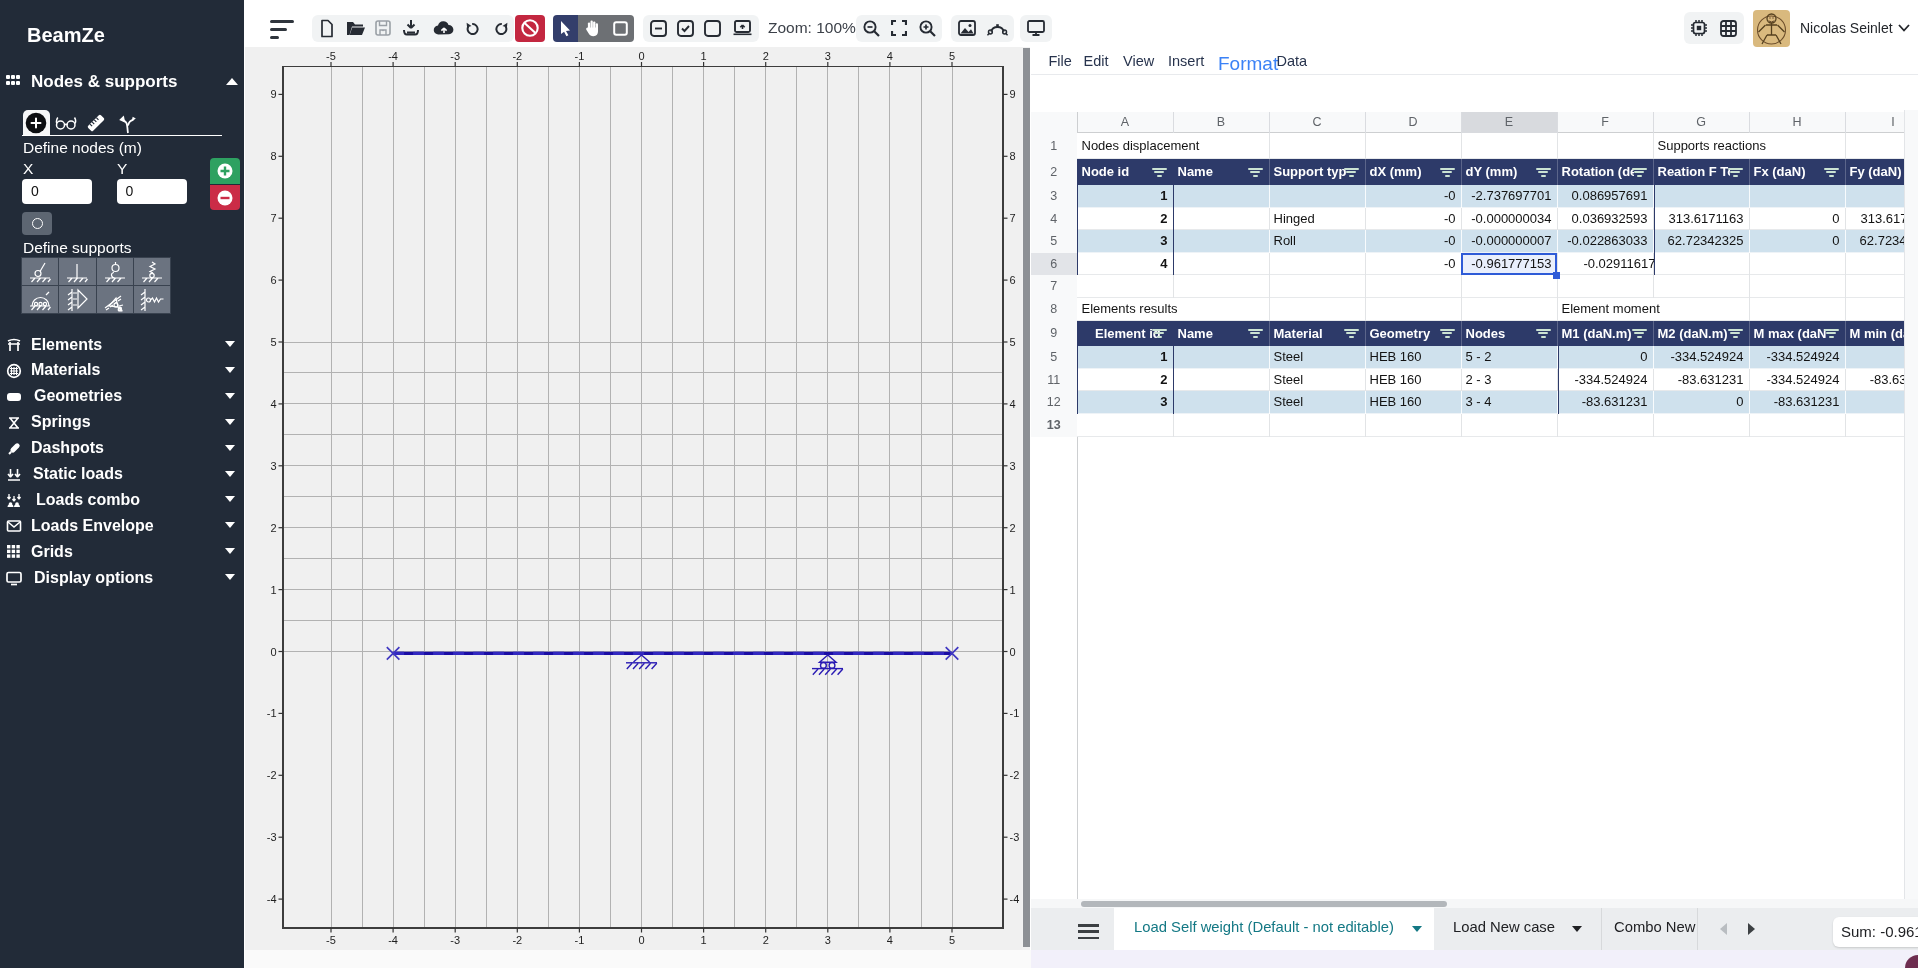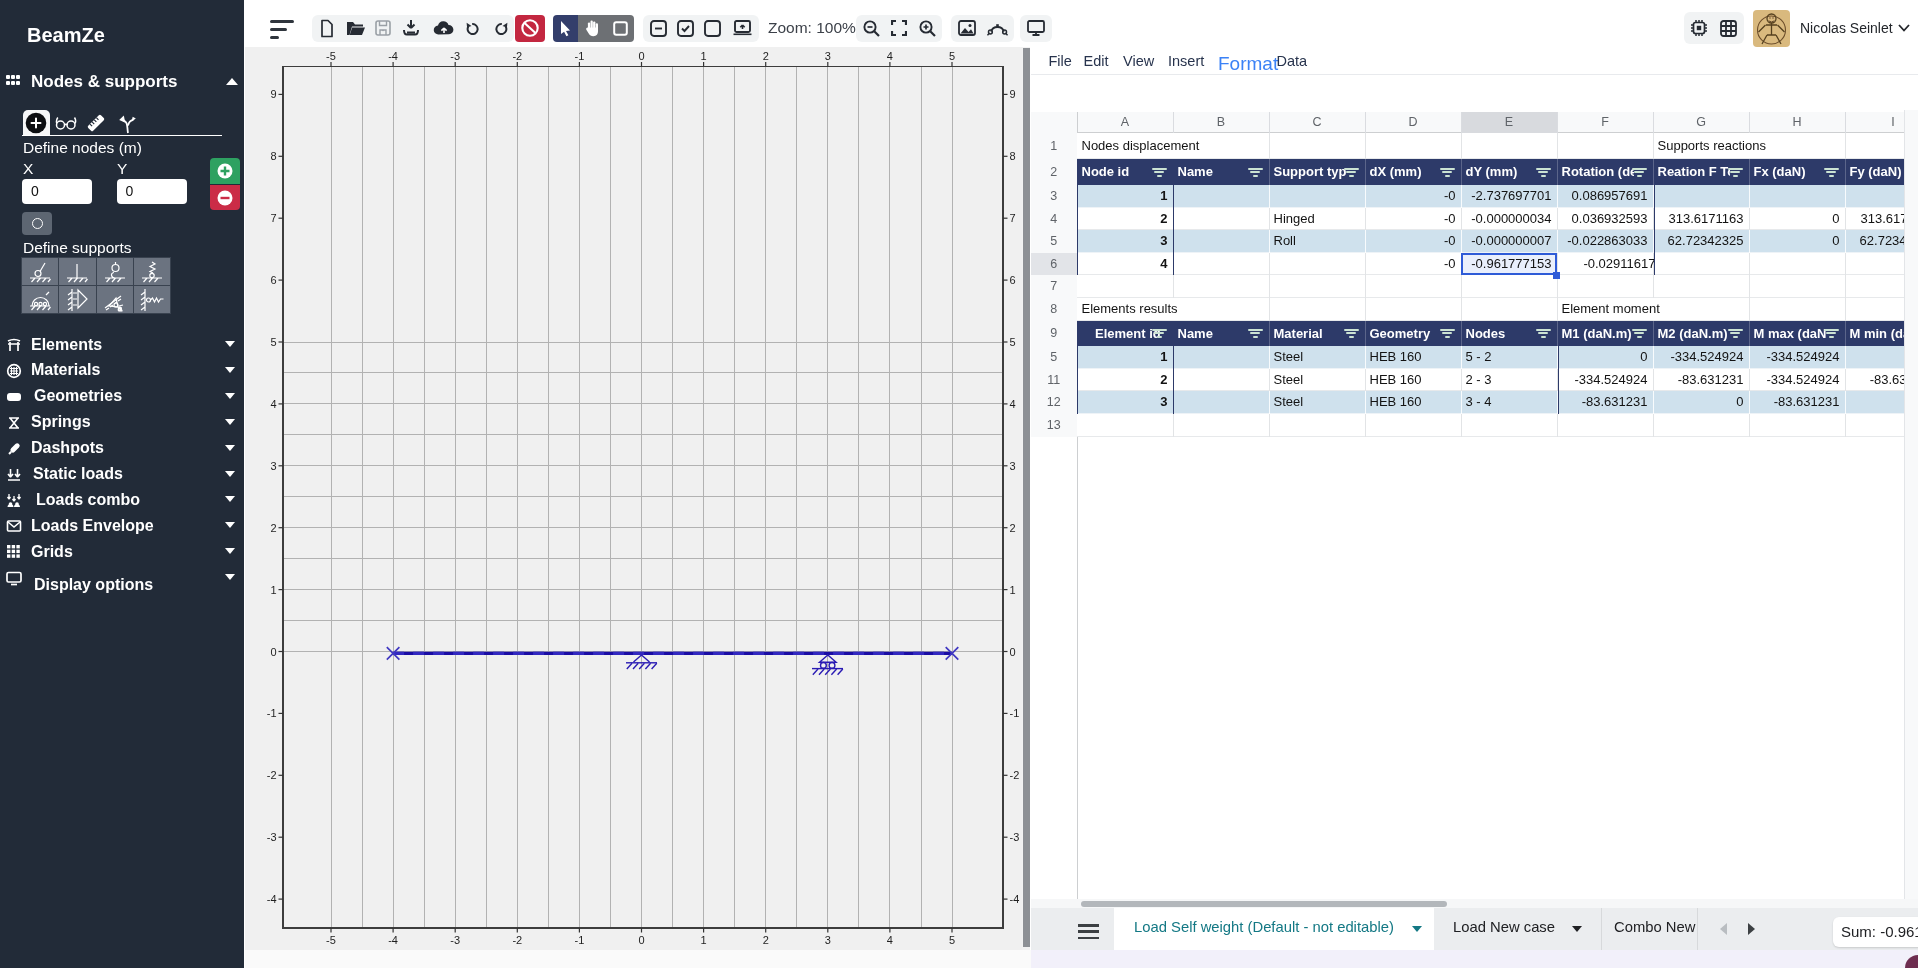--- a/index.html
+++ b/index.html
@@ -220,21 +220,21 @@
           </g>
         </svg>
 <div class="abs mtxt" style="left:31px;top:3.5px;">Grids</div>
 <div class="abs caret" style="left:225px;top:9px;"></div>
 </div>
 <div class="abs mrow" style="top:565.1px;">
 <svg class="abs" style="left:6px;top:5px;" width="16" height="16" viewBox="0 0 16 16">
           <rect x="1" y="2.5" width="14" height="9.5" rx="1.5" fill="none" stroke="#fff" stroke-width="1.7"></rect>
           <path d="M5 14.5h6" stroke="#fff" stroke-width="1.7"></path>
         </svg>
-<div class="abs mtxt" style="left:34px;top:11px;">Display options</div>
+<div class="abs mtxt" style="left:34px;top:4px;">Display options</div>
 <div class="abs caret" style="left:225px;top:9px;"></div>
 </div>
 </div>
 <div class="abs" style="left:244px;top:0;width:787px;height:47px;background:#fff;">
 <div class="abs" style="left:25.6px;top:19.5px;width:24.6px;height:3.4px;background:#2f353d;border-radius:2px;"></div>
 <div class="abs" style="left:25.6px;top:27.6px;width:17px;height:3.4px;background:#2f353d;border-radius:2px;"></div>
 <div class="abs" style="left:25.6px;top:35.7px;width:9.6px;height:3.4px;background:#2f353d;border-radius:2px;"></div>
 <div class="abs grp" style="left:68px;width:202px;"></div>
 <svg class="abs" style="left:75px;top:18.5px;" width="16" height="19" viewBox="0 0 16 19">
         <path d="M3 1.5h6l4 4V17.5H3z" fill="none" stroke="#262b33" stroke-width="1.7" stroke-linejoin="round"></path>
@@ -667,21 +667,21 @@
 <div class="abs" style="left:45.5px;top:303.2px;width:827.5px;height:1px;background:#eef3f7;"></div>
 <div class="abs" style="left:141.5px;top:281.4px;width:1px;height:22.8px;background:rgba(255,255,255,0.85);"></div>
 <div class="abs" style="left:237.5px;top:281.4px;width:1px;height:22.8px;background:rgba(255,255,255,0.85);"></div>
 <div class="abs" style="left:333.5px;top:281.4px;width:1px;height:22.8px;background:rgba(255,255,255,0.85);"></div>
 <div class="abs" style="left:429.5px;top:281.4px;width:1px;height:22.8px;background:rgba(255,255,255,0.85);"></div>
 <div class="abs" style="left:525.5px;top:281.4px;width:1px;height:22.8px;background:rgba(255,255,255,0.85);"></div>
 <div class="abs" style="left:621.5px;top:281.4px;width:1px;height:22.8px;background:rgba(255,255,255,0.85);"></div>
 <div class="abs" style="left:717.5px;top:281.4px;width:1px;height:22.8px;background:rgba(255,255,255,0.85);"></div>
 <div class="abs" style="left:813.5px;top:281.4px;width:1px;height:22.8px;background:rgba(255,255,255,0.85);"></div>
 <div class="abs" style="left:45.5px;top:304.2px;width:827.5px;height:22.8px;background:#fff;"></div>
-<div class="abs rownum" style="left:0;top:304.2px;line-height:22.8px;">13</div>
+<div class="abs rownum" style="left:0;top:304.2px;line-height:22.8px;font-weight:bold;">13</div>
 <div class="abs" style="left:45.5px;top:326.0px;width:827.5px;height:1px;background:#e7e9eb;"></div>
 <div class="abs" style="left:141.5px;top:304.2px;width:1px;height:22.8px;background:#e2e4e6;"></div>
 <div class="abs" style="left:237.5px;top:304.2px;width:1px;height:22.8px;background:#e2e4e6;"></div>
 <div class="abs" style="left:333.5px;top:304.2px;width:1px;height:22.8px;background:#e2e4e6;"></div>
 <div class="abs" style="left:429.5px;top:304.2px;width:1px;height:22.8px;background:#e2e4e6;"></div>
 <div class="abs" style="left:525.5px;top:304.2px;width:1px;height:22.8px;background:#e2e4e6;"></div>
 <div class="abs" style="left:621.5px;top:304.2px;width:1px;height:22.8px;background:#e2e4e6;"></div>
 <div class="abs" style="left:717.5px;top:304.2px;width:1px;height:22.8px;background:#e2e4e6;"></div>
 <div class="abs" style="left:813.5px;top:304.2px;width:1px;height:22.8px;background:#e2e4e6;"></div>
 <div class="cell" style="left:45.5px;top:22.5px;width:250px;line-height:26.5px;padding-left:5px;">Nodes displacement</div>

